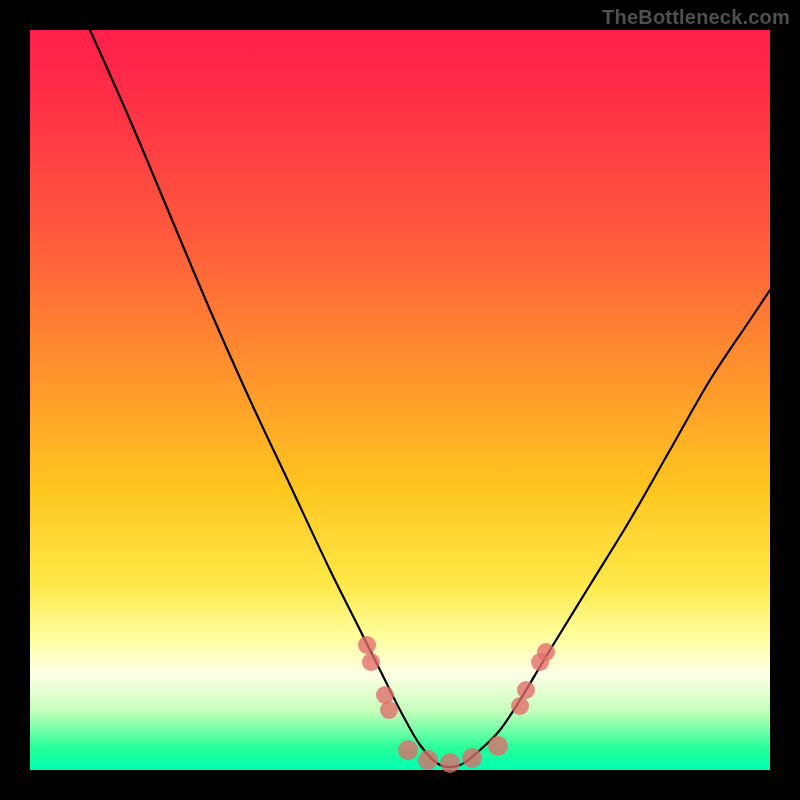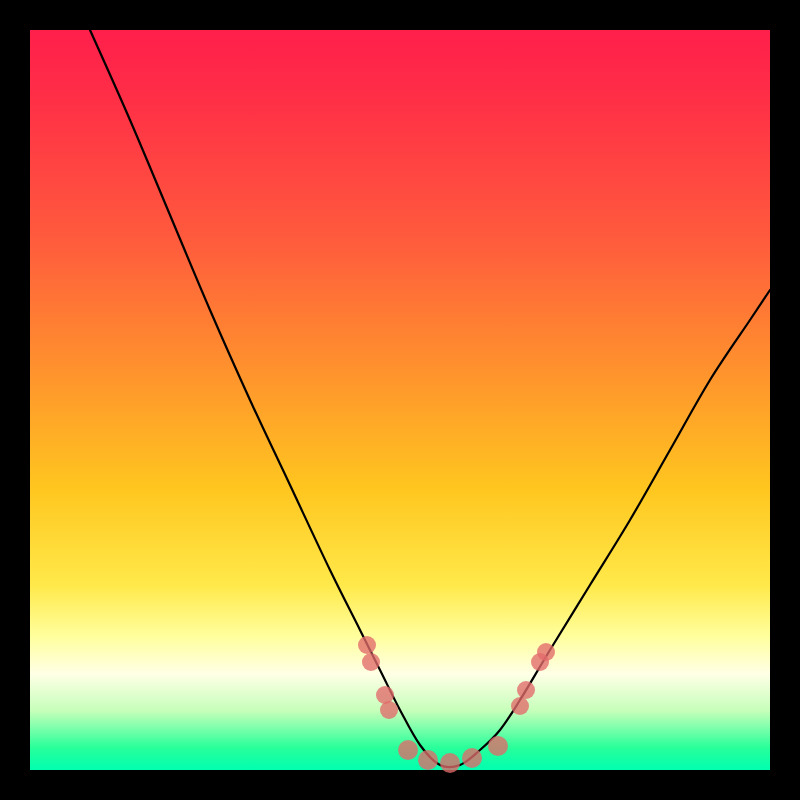--- a/index.html
+++ b/index.html
@@ -66,20 +66,21 @@
   }
   .marker {
     fill: #e26a6a;
     fill-opacity: 0.78;
   }
 </style>
 </head>
 <body>
 
 <div class="frame">
+  <div class="watermark">TheBottleneck.com</div>
 
   <div class="plot-area">
     <svg class="curve" viewBox="0 0 740 740">
       <path id="curvePath" class="curve-path" d="M 60 0 C 66.7 15.0, 86.7 59.2, 100 90 C 113.3 120.8, 126.7 153.3, 140 185 C 153.3 216.7, 166.7 249.2, 180 280 C 193.3 310.8, 206.7 340.8, 220 370 C 233.3 399.2, 246.7 426.7, 260 455 C 273.3 483.3, 288.3 515.8, 300 540 C 311.7 564.2, 321.7 583.3, 330 600 C 338.3 616.7, 343.3 626.7, 350 640 C 356.7 653.3, 363.3 667.5, 370 680 C 376.7 692.5, 383.3 705.8, 390 715 C 396.7 724.2, 403.3 731.7, 410 735 C 416.7 738.3, 423.3 737.5, 430 735 C 436.7 732.5, 443.3 725.8, 450 720 C 456.7 714.2, 463.3 708.3, 470 700 C 476.7 691.7, 481.7 683.3, 490 670 C 498.3 656.7, 508.3 639.2, 520 620 C 531.7 600.8, 546.7 576.7, 560 555 C 573.3 533.3, 586.7 512.5, 600 490 C 613.3 467.5, 626.7 443.3, 640 420 C 653.3 396.7, 666.7 371.7, 680 350 C 693.3 328.3, 710.0 305.0, 720 290 C 730.0 275.0, 736.7 265.0, 740 260 "></path>
       <g id="markersGroup">
           <circle cx="337" cy="615" r="9" class="marker"></circle>
           <circle cx="341" cy="632" r="9" class="marker"></circle>
           <circle cx="355" cy="665" r="9" class="marker"></circle>
           <circle cx="359" cy="680" r="9" class="marker"></circle>
           <circle cx="378" cy="720" r="10" class="marker"></circle>

